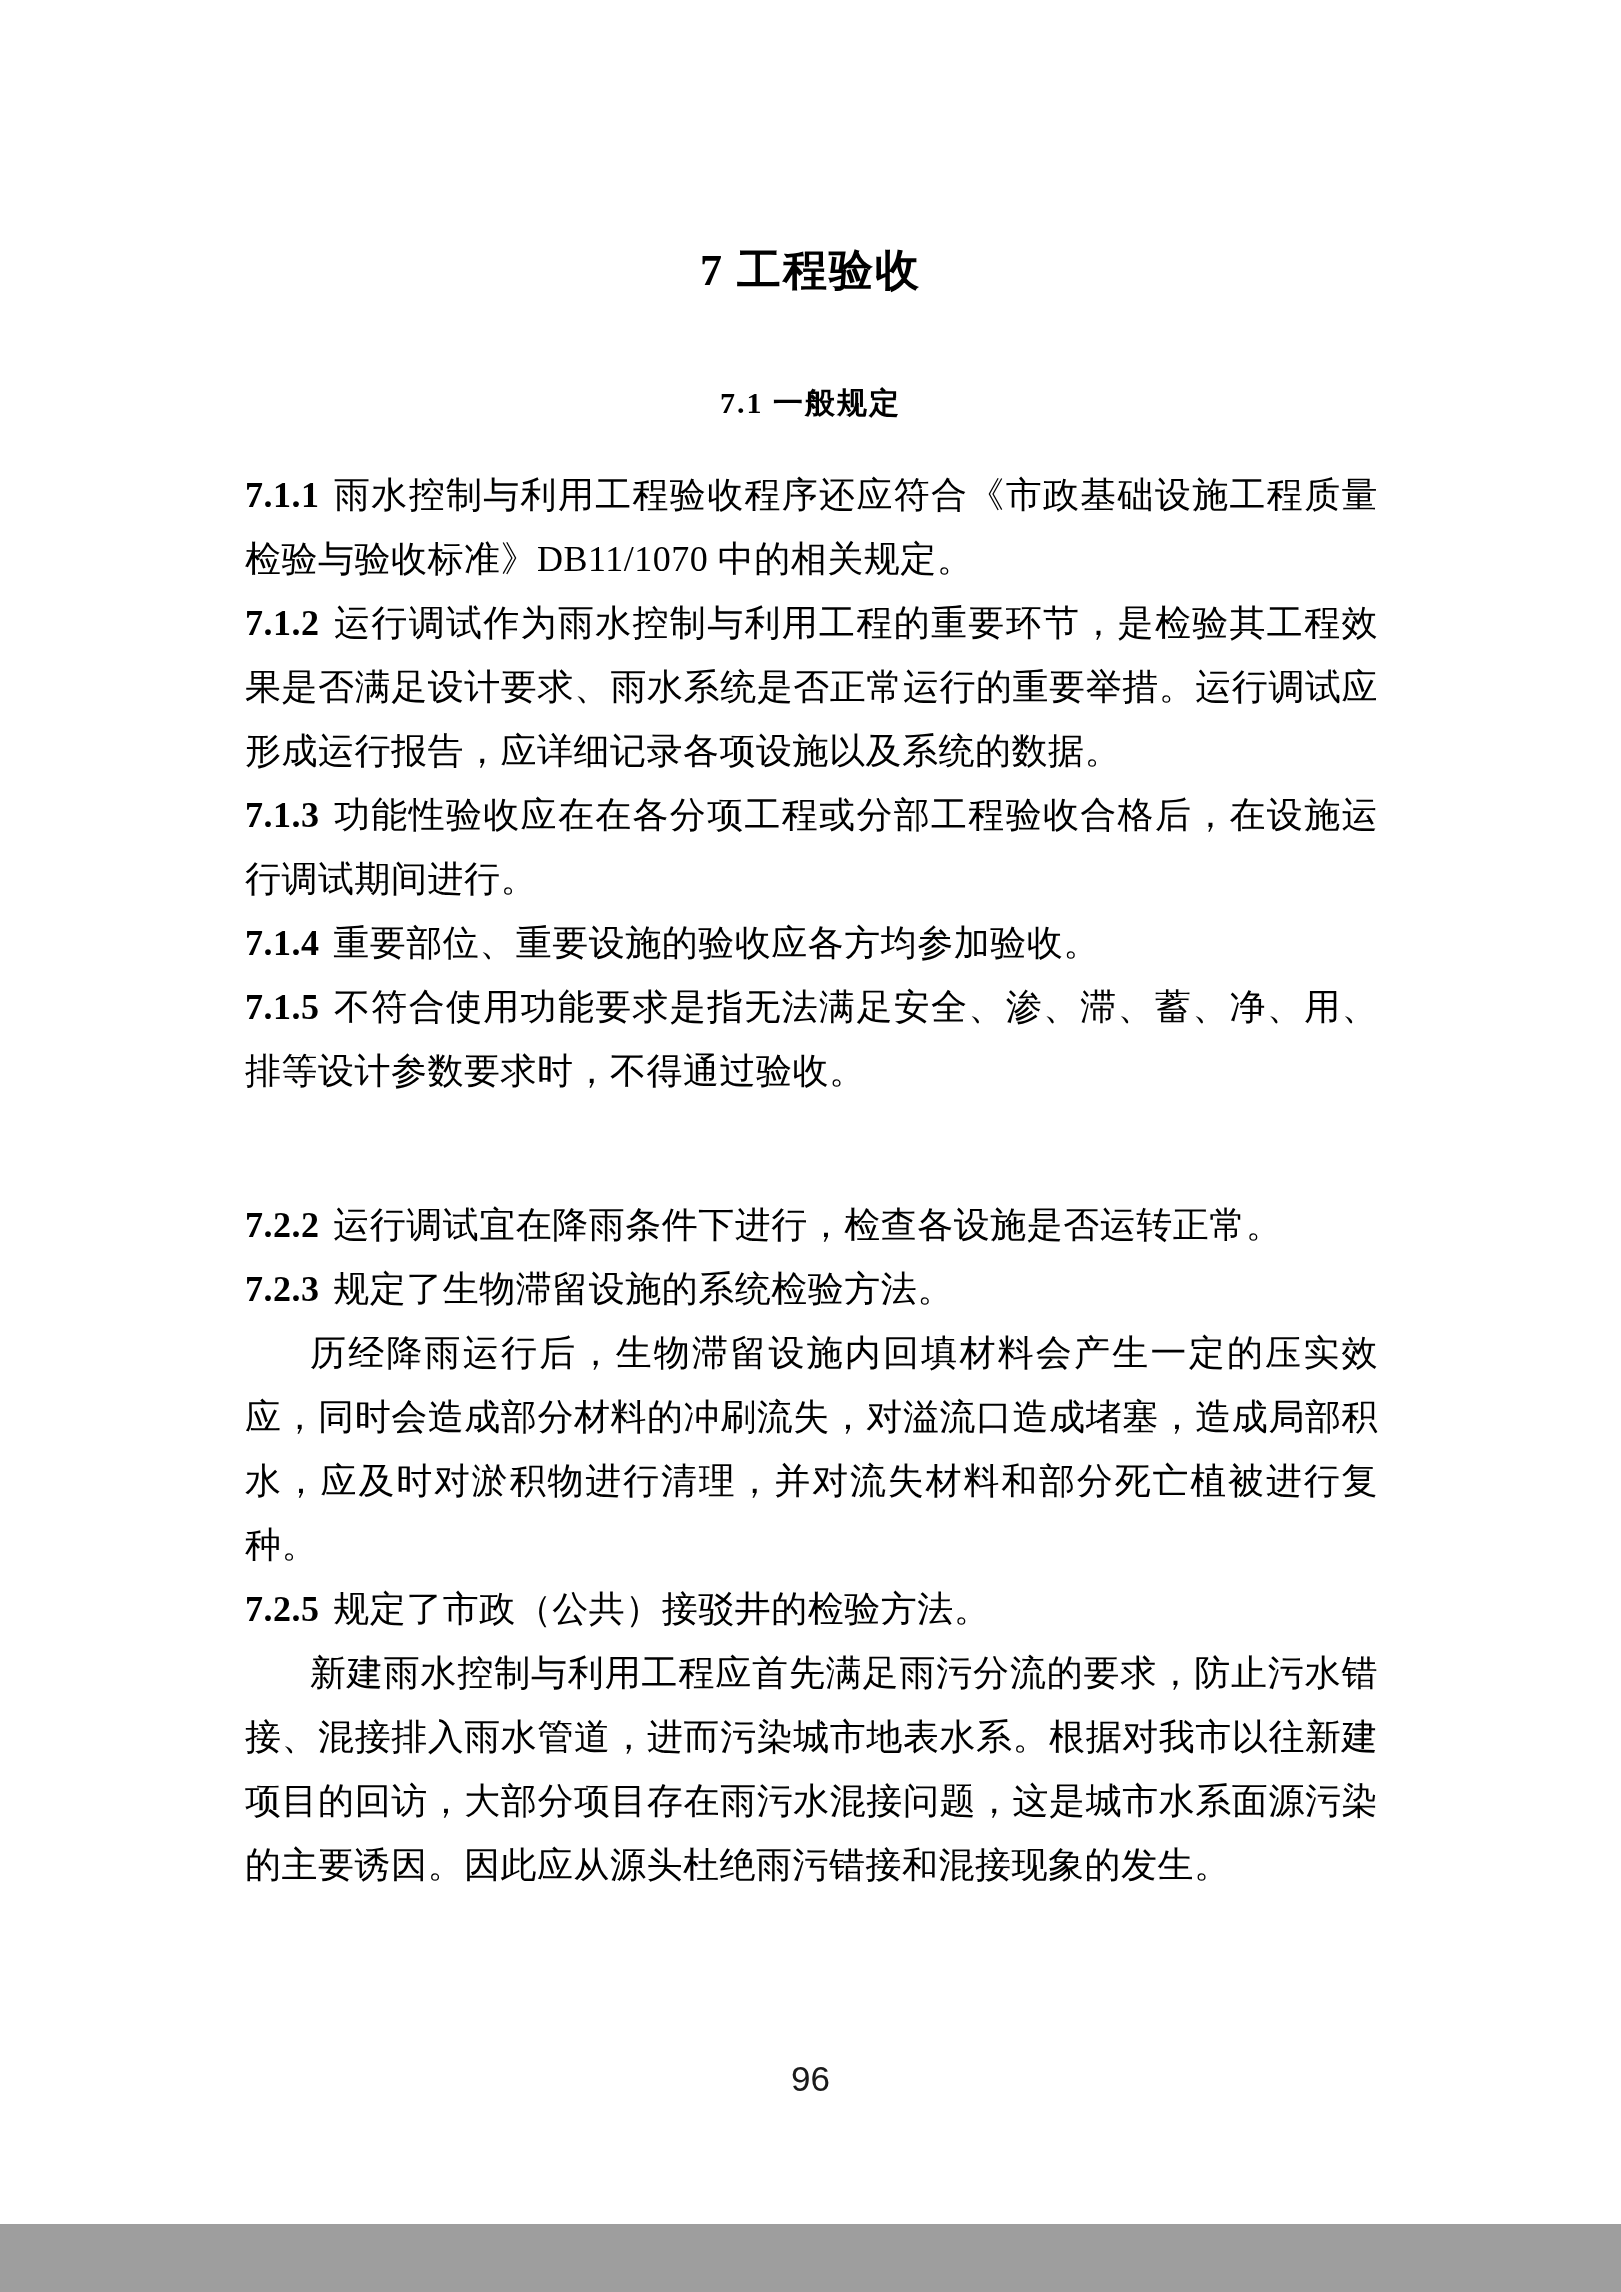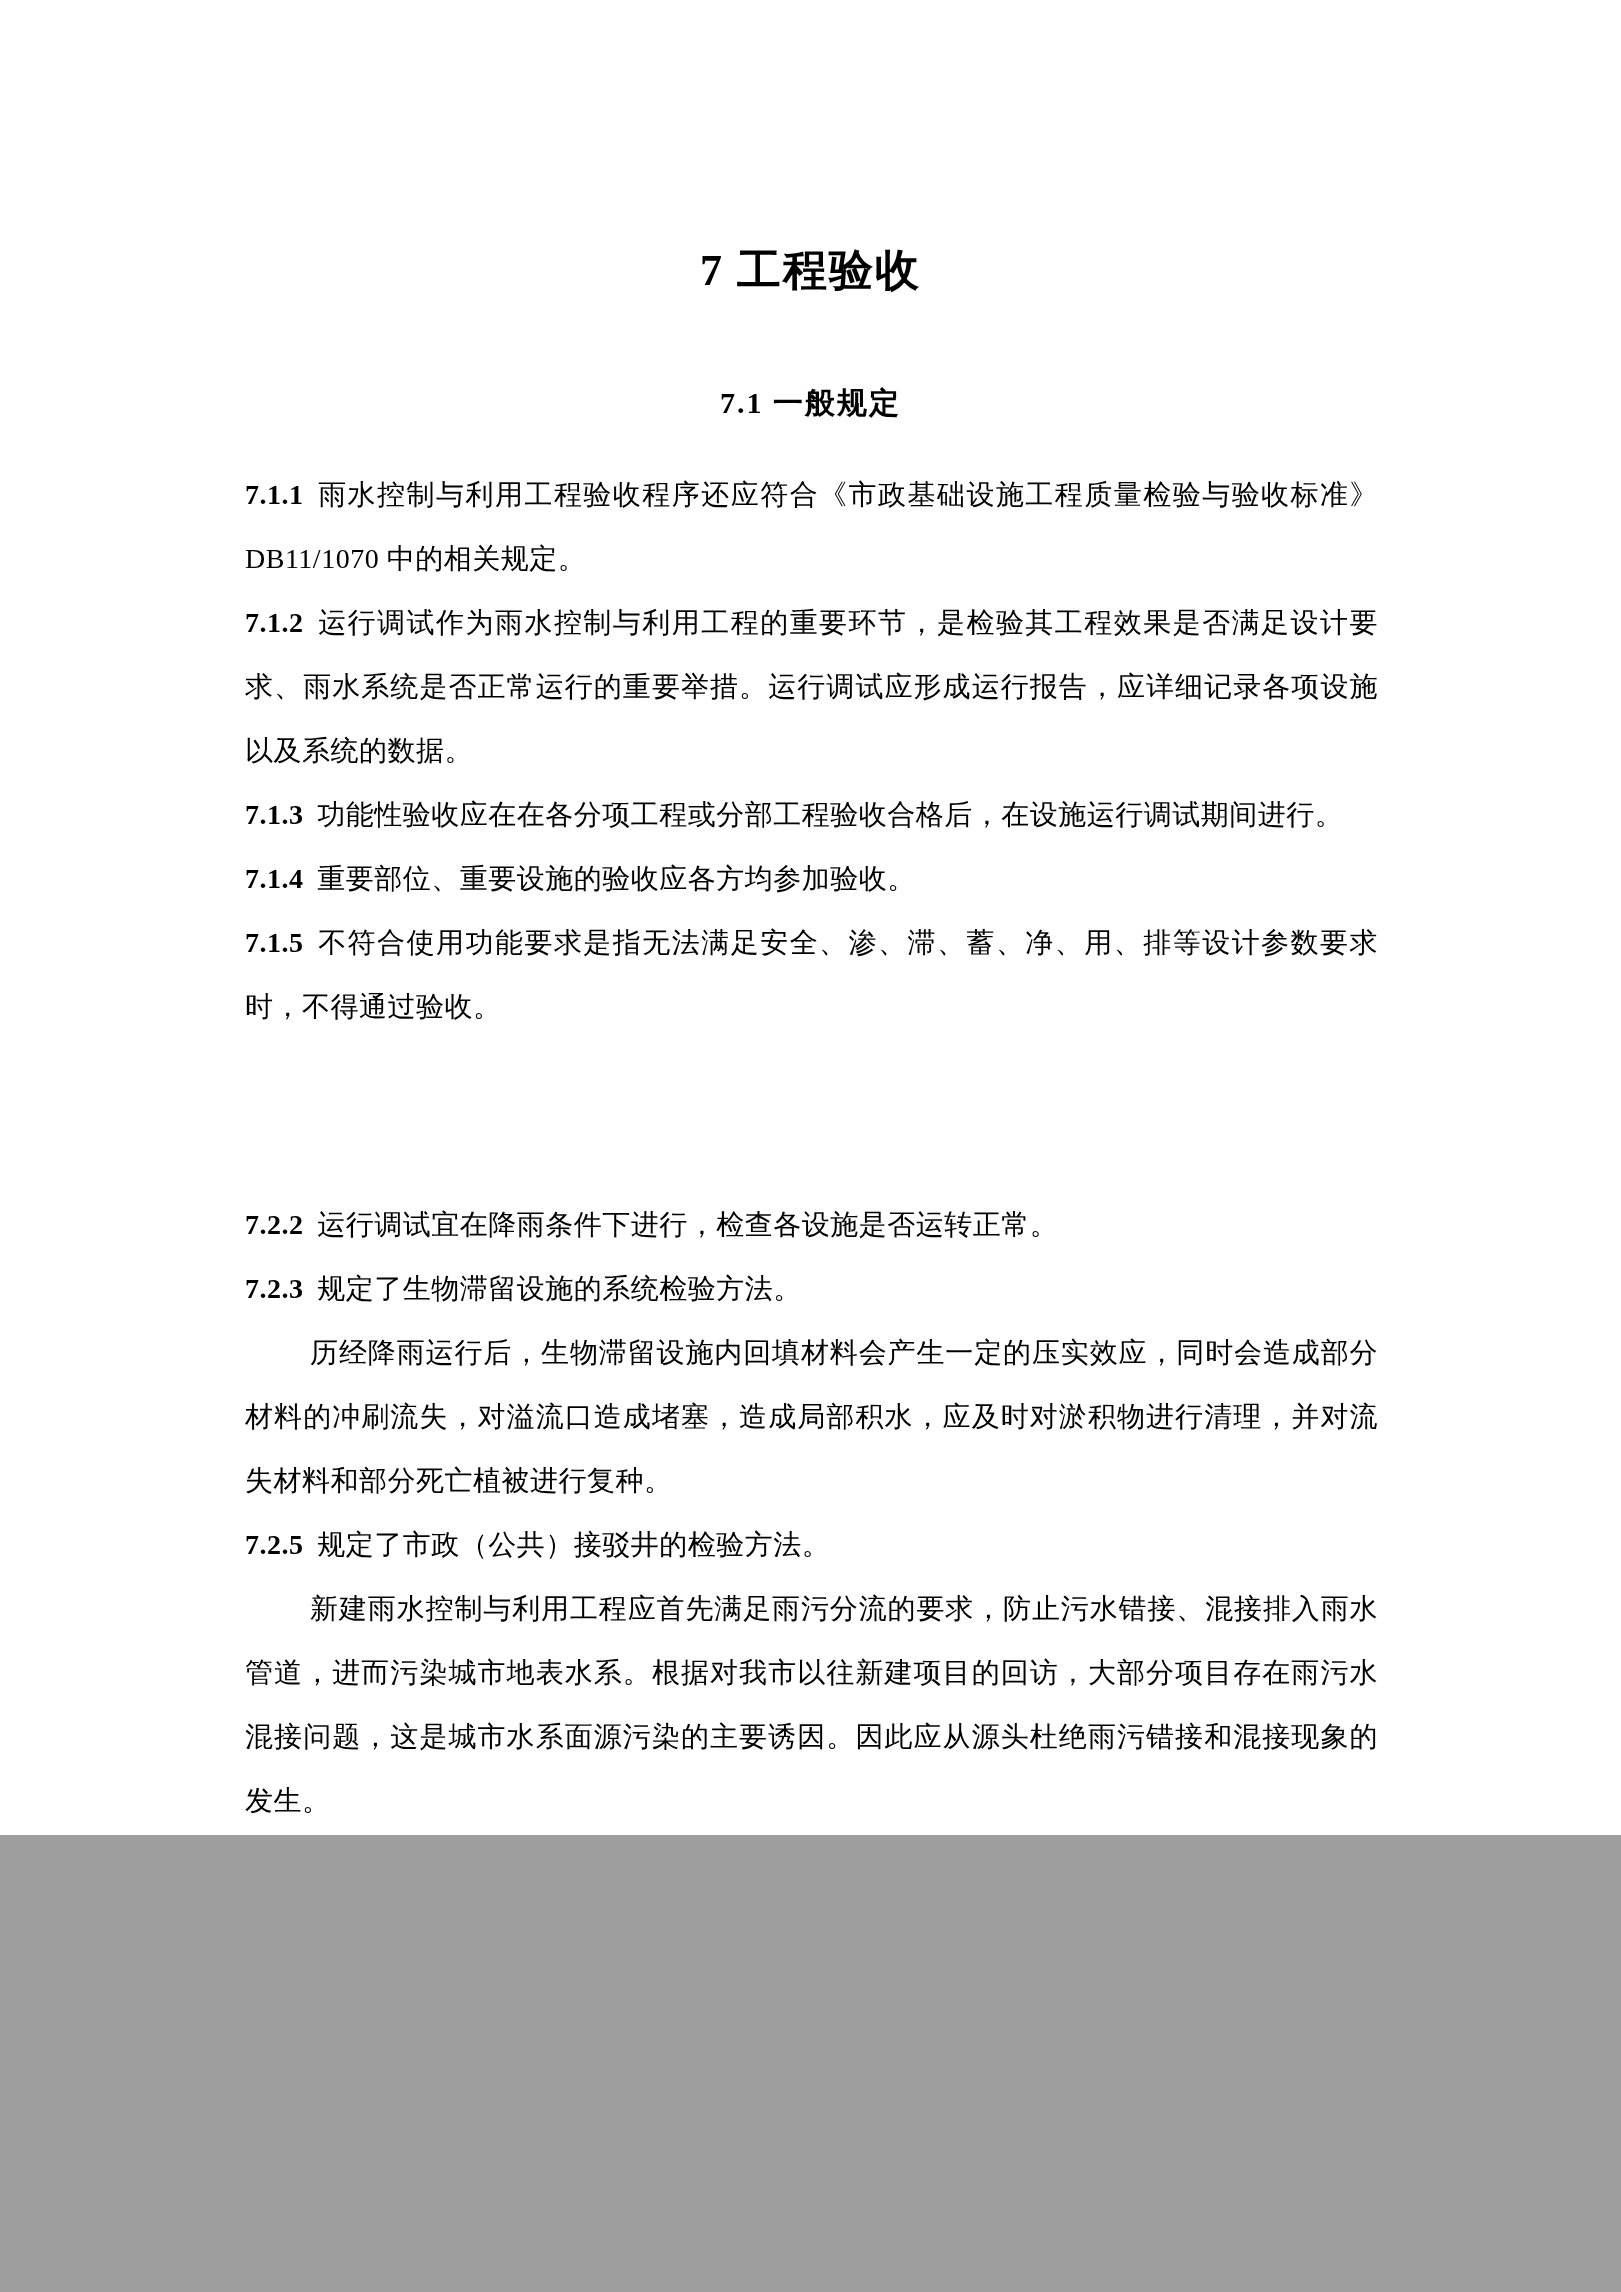--- a/index.html
+++ b/index.html
@@ -3,21 +3,21 @@
 <meta charset="utf-8">
 <style>
   html, body {
     margin: 0;
     padding: 0;
     background: #9e9e9e;
   }
   .page {
     position: relative;
     width: 1621px;
-    height: 1835px;
+    height: 2224px;
     margin: 0 auto;
     background: #ffffff;
     color: #000000;
     font-family: "Liberation Serif", "DejaVu Serif", serif;
     overflow: hidden;
   }
   .chapter-title {
     position: absolute;
     top: 218px;
     left: 0;
@@ -37,21 +37,21 @@
     font-weight: bold;
     line-height: 1.1;
     letter-spacing: 2px;
   }
   #heading-7-1 { top: 361px; }
   #heading-7-2 { top: 1088px; }
   .body-block {
     position: absolute;
     left: 245px;
     width: 1133px;
-    font-size: 28px;
+    font-size: 36px;
     line-height: 64px;
     text-align: justify;
     letter-spacing: 0.5px;
   }
   #block-7-1 { top: 463px; }
   #block-7-2 { top: 1193px; }
   .para { margin: 0; }
   .para.indent { text-indent: 65px; }
   .clause-label {
     font-weight: bold;

